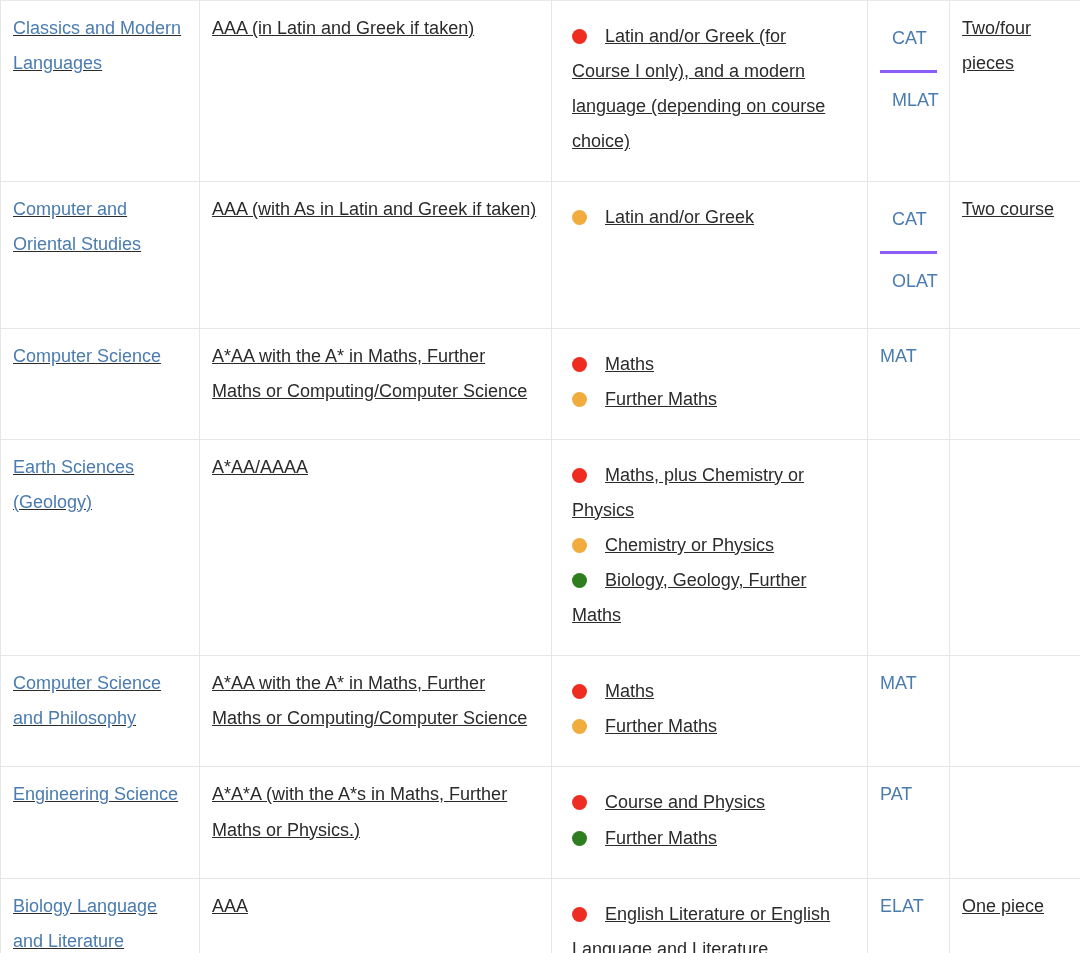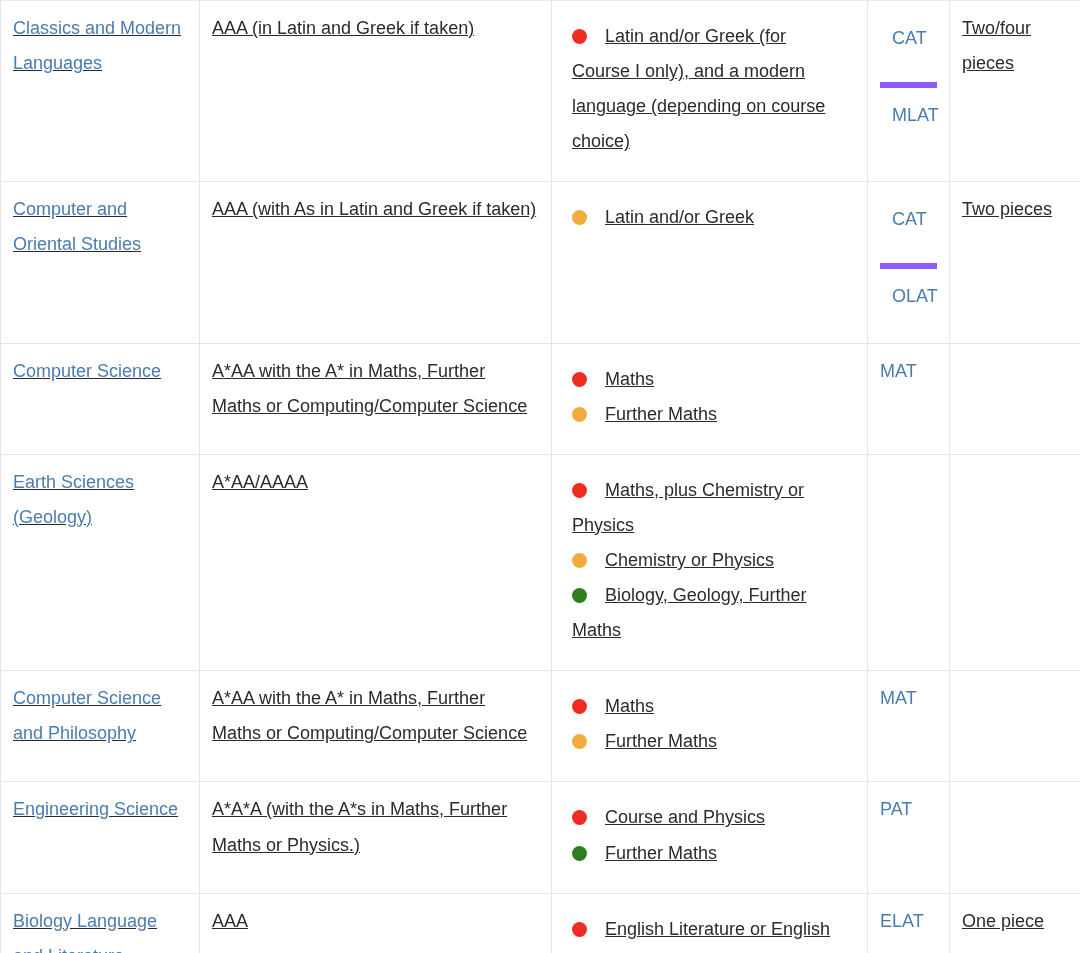--- a/index.html
+++ b/index.html
@@ -52,22 +52,21 @@
   .test-link   { display: inline-block; }
 
   
   td.test-cell { padding: 0; }
   td.test-cell .test-sub {
     padding: 10px 12px 14px 12px;
     min-height: 50px;
     box-sizing: border-box;
   }
   td.test-cell .test-sub + .test-sub {
-    border-top: 6px solid #8b5cf6;
-    margin-top: 12px;
+    border-top: 3px solid #8b5cf6;
   }
 
   
   .subj-list {
     margin: 8px;
     padding: 0;
     list-style: none;
   }
   .subj-list li {
     margin: 0 0 0 0;
@@ -120,21 +119,21 @@
         <td><span class="offer-text">AAA (with As in Latin and Greek if taken)</span></td>
         <td>
           <ul class="subj-list">
             <li><span class="dot amber"></span><span>Latin and/or Greek</span></li>
           </ul>
         </td>
         <td class="test-cell">
           <div class="test-sub"><a class="test-link">CAT</a></div>
           <div class="test-sub"><a class="test-link">OLAT</a></div>
         </td>
-        <td><span class="work-text">Two pieces</span></td>
+        <td><span class="work-text">Two course</span></td>
       </tr>
       <tr>
         <td><a class="course-link">Computer Science</a></td>
         <td><span class="offer-text">A*AA with the A* in Maths, Further Maths or Computing/Computer Science</span></td>
         <td>
           <ul class="subj-list">
             <li><span class="dot red"></span><span>Maths</span></li>
             <li><span class="dot amber"></span><span>Further Maths</span></li>
           </ul>
         </td>

